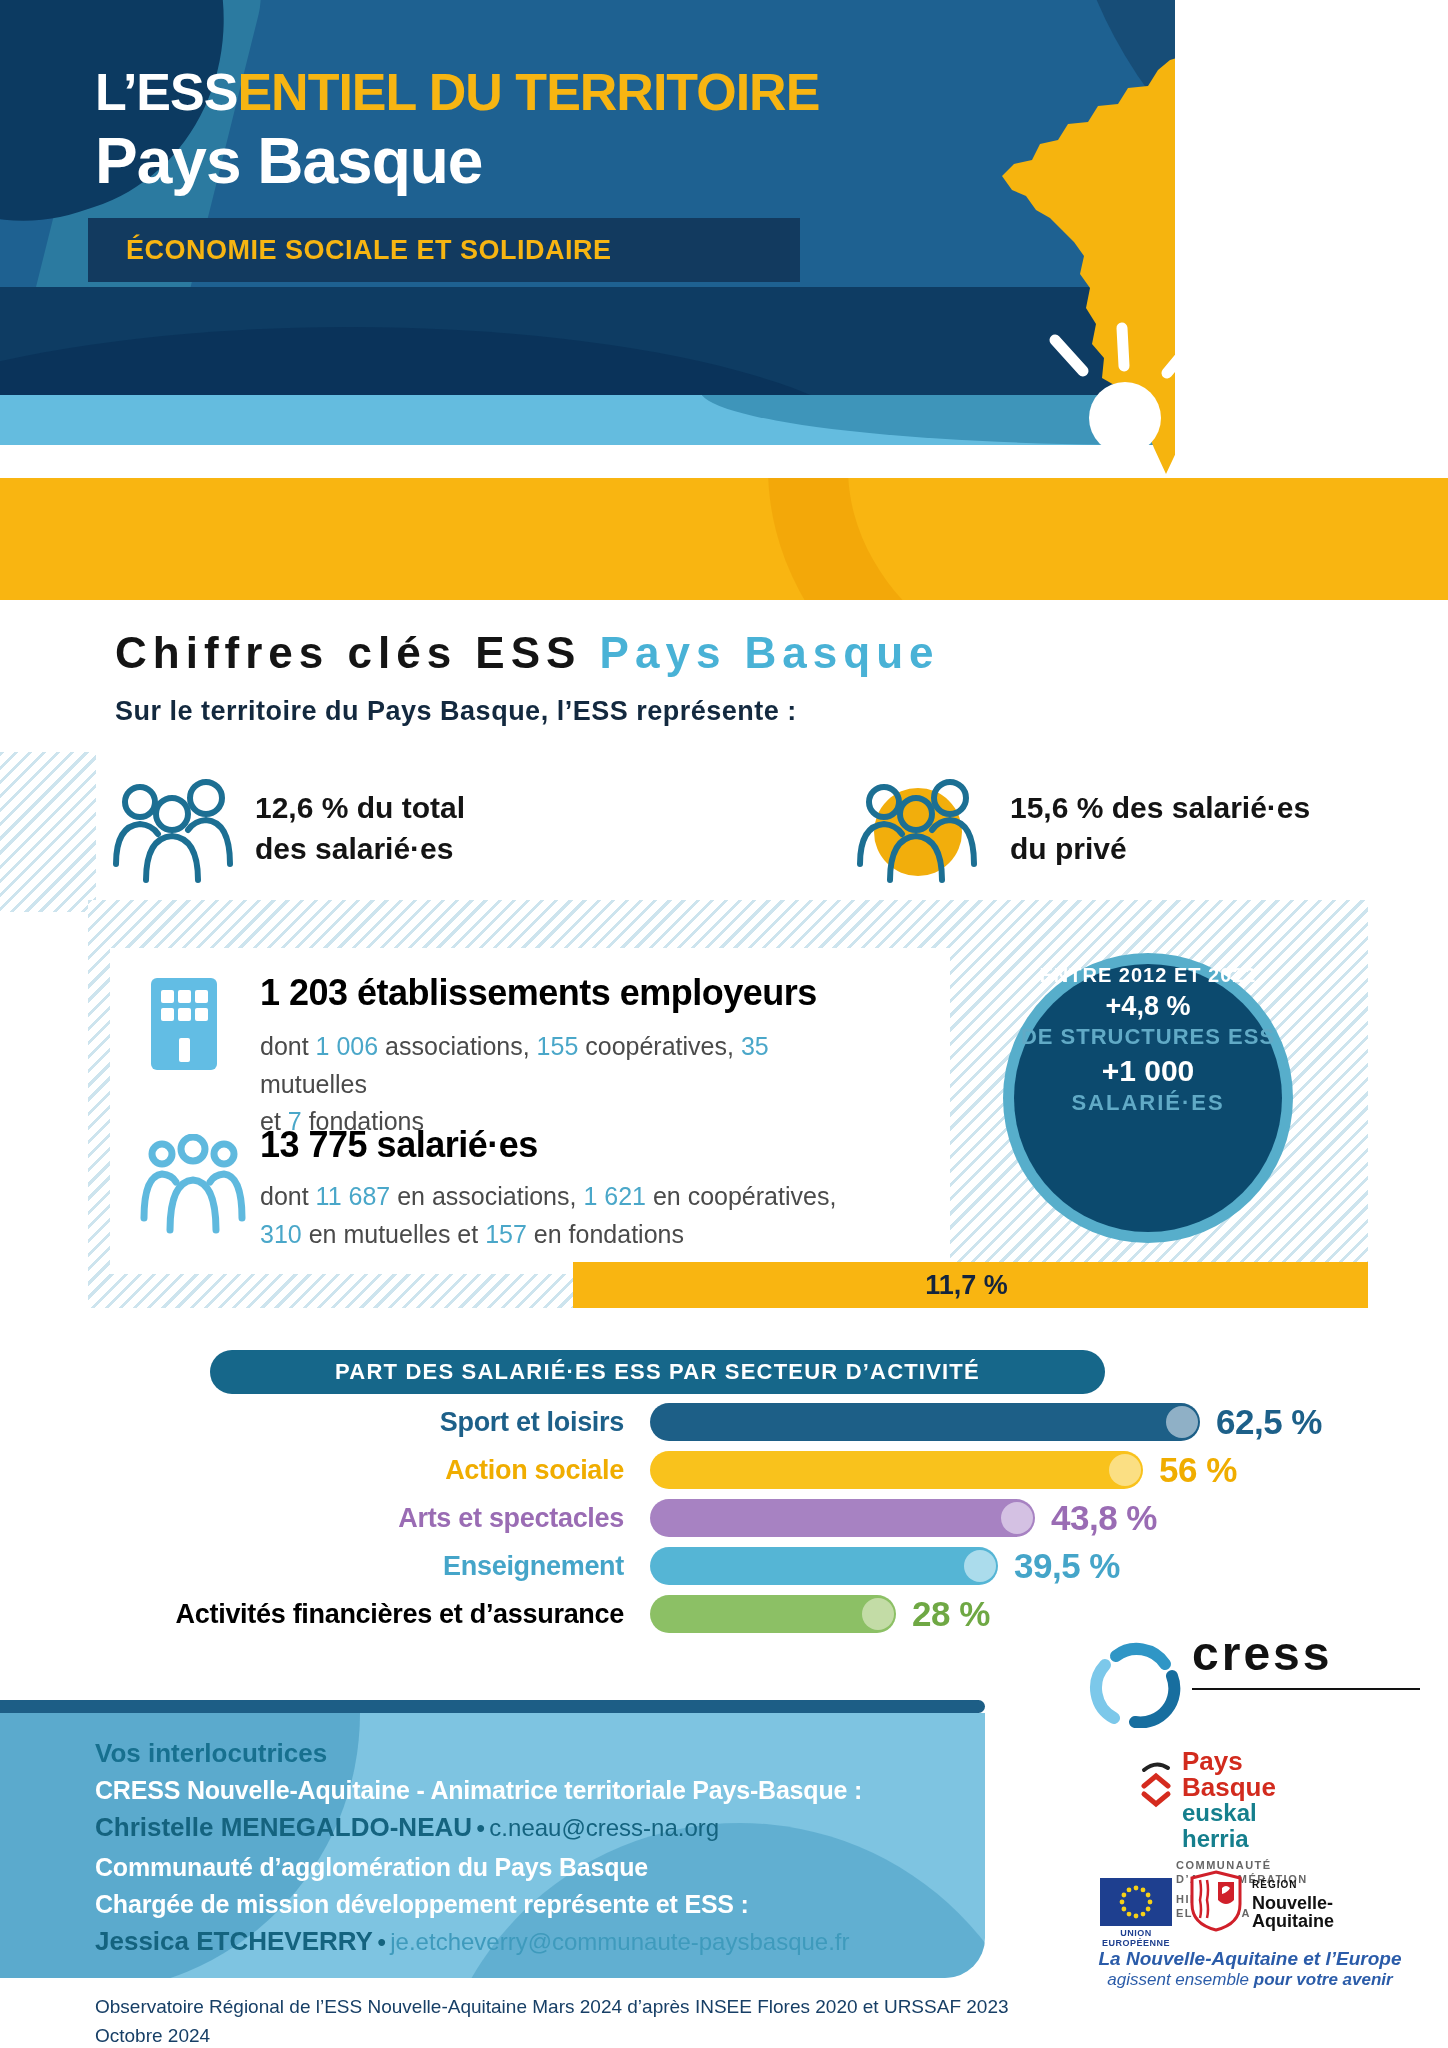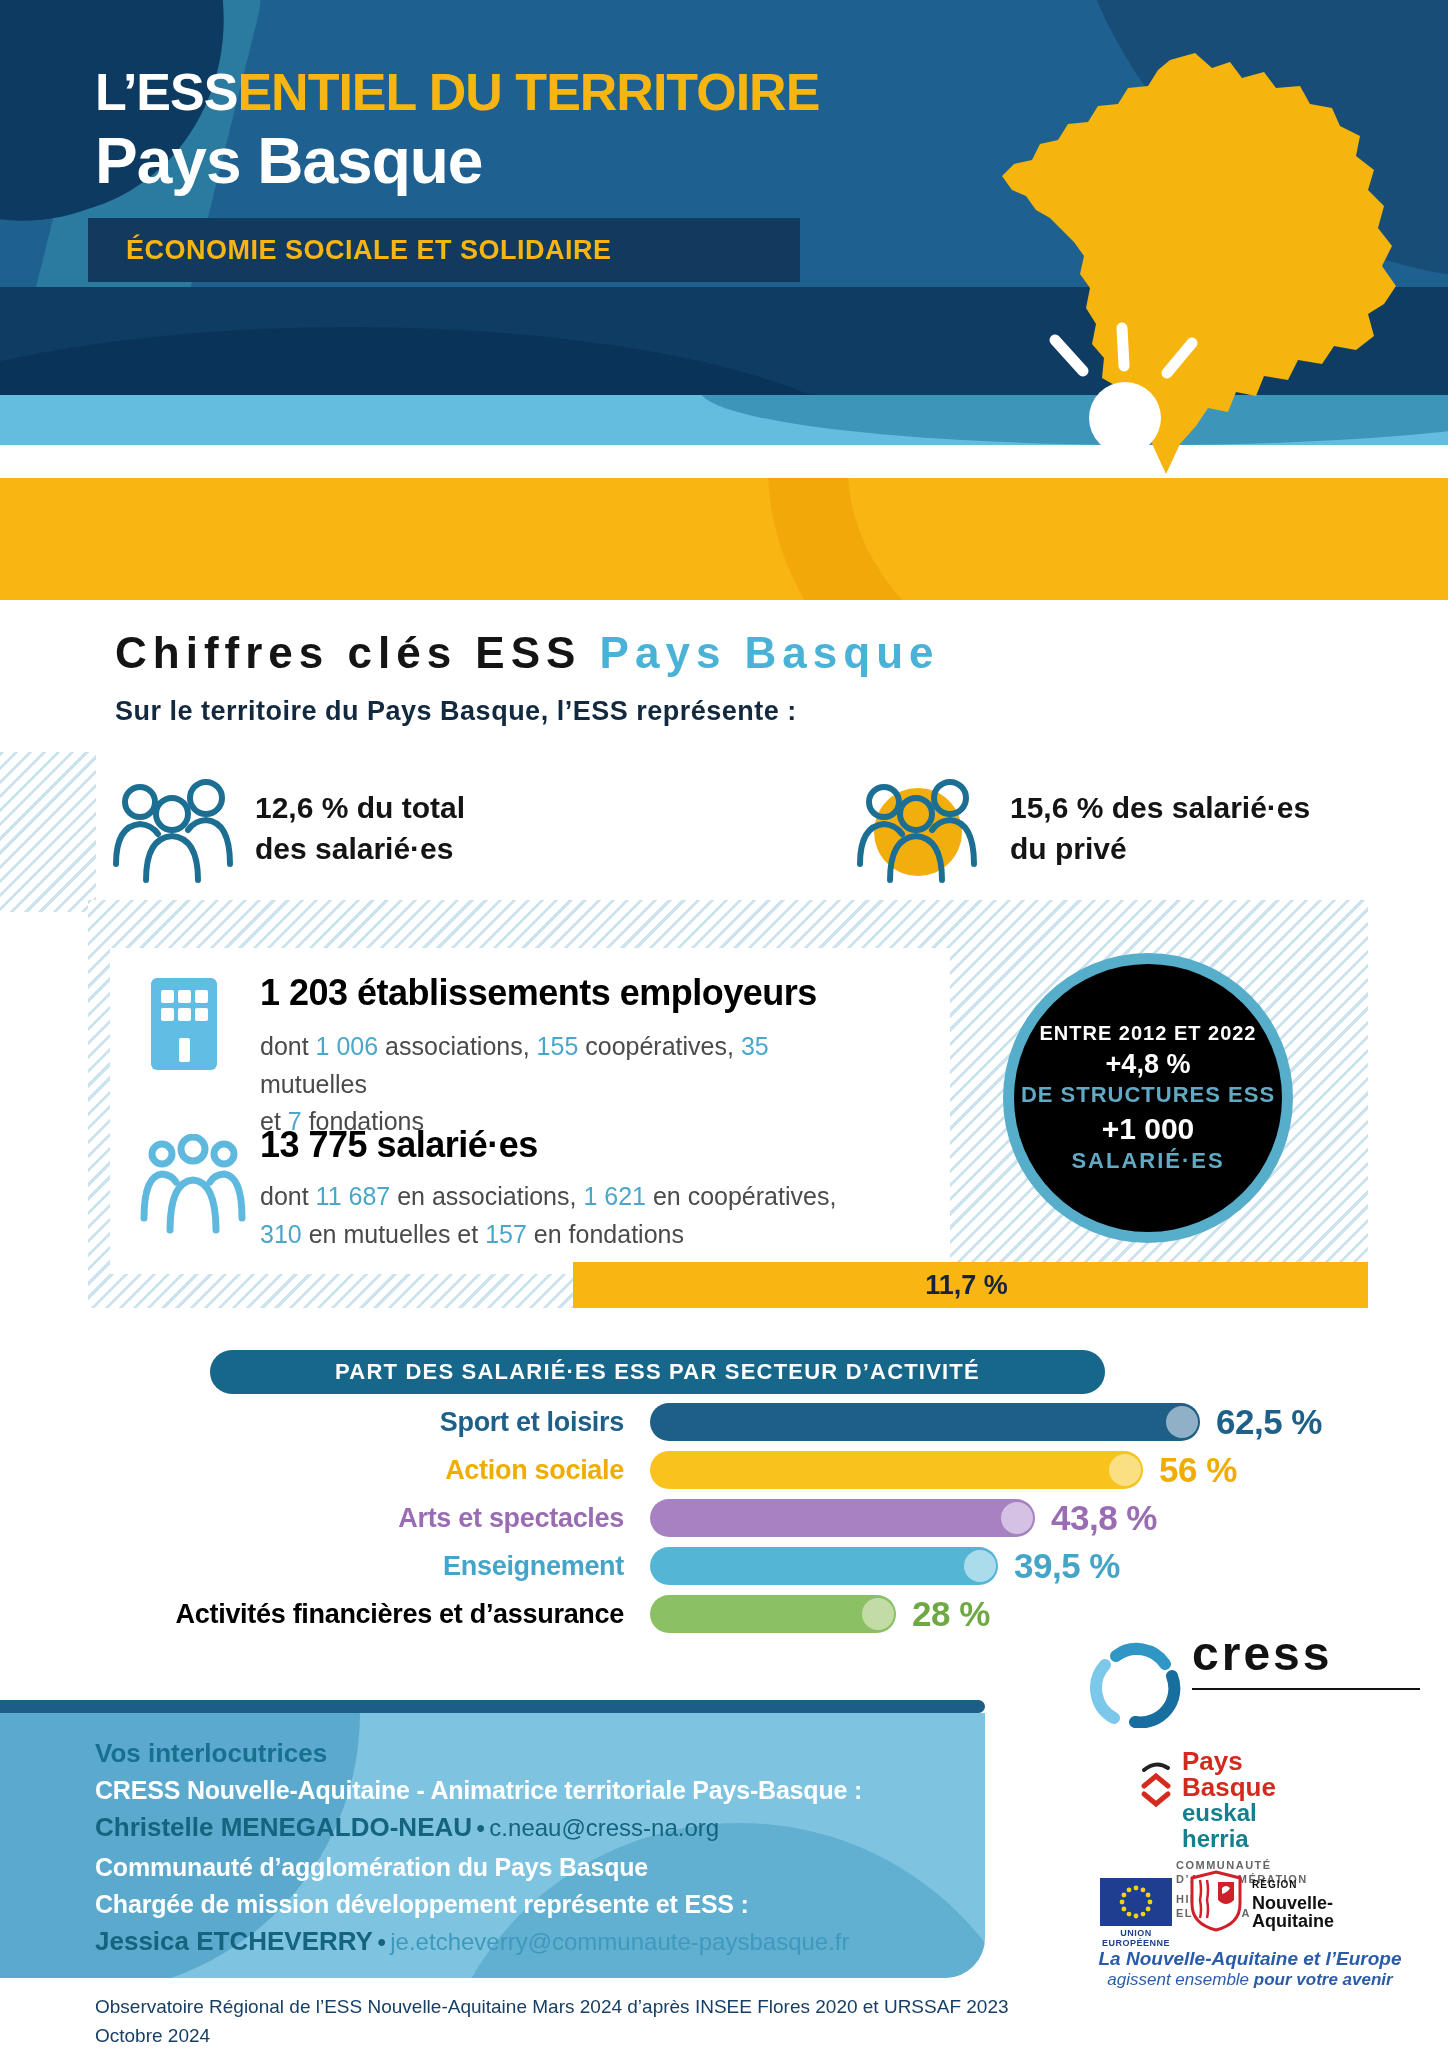--- a/index.html
+++ b/index.html
@@ -1,20 +1,20 @@
 <!DOCTYPE html>
 <html><head>
 <meta charset="utf-8">
 <style>
   * { margin:0; padding:0; box-sizing:border-box; }
   body { background:#e8e8e8; font-family:"Liberation Sans", sans-serif; }
   .page { position:relative; width:1448px; height:2048px; background:#ffffff; overflow:hidden; margin:0 auto; }
 
   
-  .header { position:absolute; left:0; top:0; width:1448px; height:478px; background:#1e6191; overflow:hidden; }
+  .header { position:absolute; left:0; top:0; width:1175px; height:478px; background:#1e6191; overflow:hidden; }
   .deco-wedge { position:absolute; left:60px; top:-80px; width:150px; height:560px; background:#2b7aa0; transform:rotate(14deg); border-radius:70px; }
   .deco-corner { position:absolute; left:-180px; top:-210px; width:400px; height:430px; background:#0c3a61; border-radius:48%; transform:rotate(-18deg); }
   .deco-right-dark { position:absolute; left:1060px; top:-640px; width:920px; height:920px; background:#174d77; border-radius:50%; }
   .title-line1 { position:absolute; left:95px; top:62px; font-size:52px; font-weight:800; letter-spacing:-1px; z-index:2; white-space:nowrap; }
   .title-line1 .t-white { color:#ffffff; }
   .title-line1 .t-yellow { color:#f7b512; }
   .title-line2 { position:absolute; left:95px; top:124px; font-size:64px; font-weight:800; color:#ffffff; letter-spacing:-1px; z-index:2; }
   .band-ess { position:absolute; left:88px; top:218px; width:712px; height:64px; background:#123a5f; z-index:2; display:flex; align-items:center; padding-left:38px; }
   .band-ess span { color:#f7b512; font-size:27px; font-weight:bold; letter-spacing:0.5px; }
   .band-navy { position:absolute; left:0; top:287px; width:1448px; height:108px; background:#0e3c63; overflow:hidden; }
@@ -56,21 +56,21 @@
   .wb-detail .num-hl { color:#4aa7c9; }
   .building-icon { position:absolute; left:40px; top:28px; }
   .emp-title { left:150px; top:24px; }
   .emp-detail { left:150px; top:80px; }
   .sal-icon { position:absolute; left:28px; top:186px; }
   .sal-title { left:150px; top:176px; }
   .sal-detail { left:150px; top:230px; }
 
   
   .evo-outer { position:absolute; left:1003px; top:953px; width:290px; height:290px; border-radius:50%; background:#57aecb; }
-  .evo-inner { position:absolute; left:11px; top:11px; width:268px; height:268px; border-radius:50%; background:#000000; display:flex; flex-direction:column; align-items:center; justify-content:center; text-align:center; }
+  .evo-inner { position:absolute; left:11px; top:11px; width:268px; height:268px; border-radius:50%; background:#0c4a6e; display:flex; flex-direction:column; align-items:center; text-align:center; }
   .evo-l1 { color:#ffffff; font-size:20px; font-weight:800; letter-spacing:1px; }
   .evo-l2 { color:#ffffff; font-size:27px; font-weight:800; margin-top:4px; }
   .evo-l3 { color:#61aac6; font-size:22px; font-weight:800; letter-spacing:1px; margin-top:2px; }
   .evo-l4 { color:#ffffff; font-size:30px; font-weight:800; margin-top:4px; }
   .evo-l5 { color:#61aac6; font-size:22px; font-weight:800; letter-spacing:2px; margin-top:2px; }
 
   
   .prod-bar { position:absolute; left:573px; top:1262px; width:795px; height:46px; background:#f9b511; display:flex; align-items:center; justify-content:center; white-space:nowrap; }
   .prod-bar .pv { color:#14243d; font-size:27px; font-weight:800; margin-right:8px; }
   .prod-bar .pt { color:#2a2a2a; font-size:25px; }

